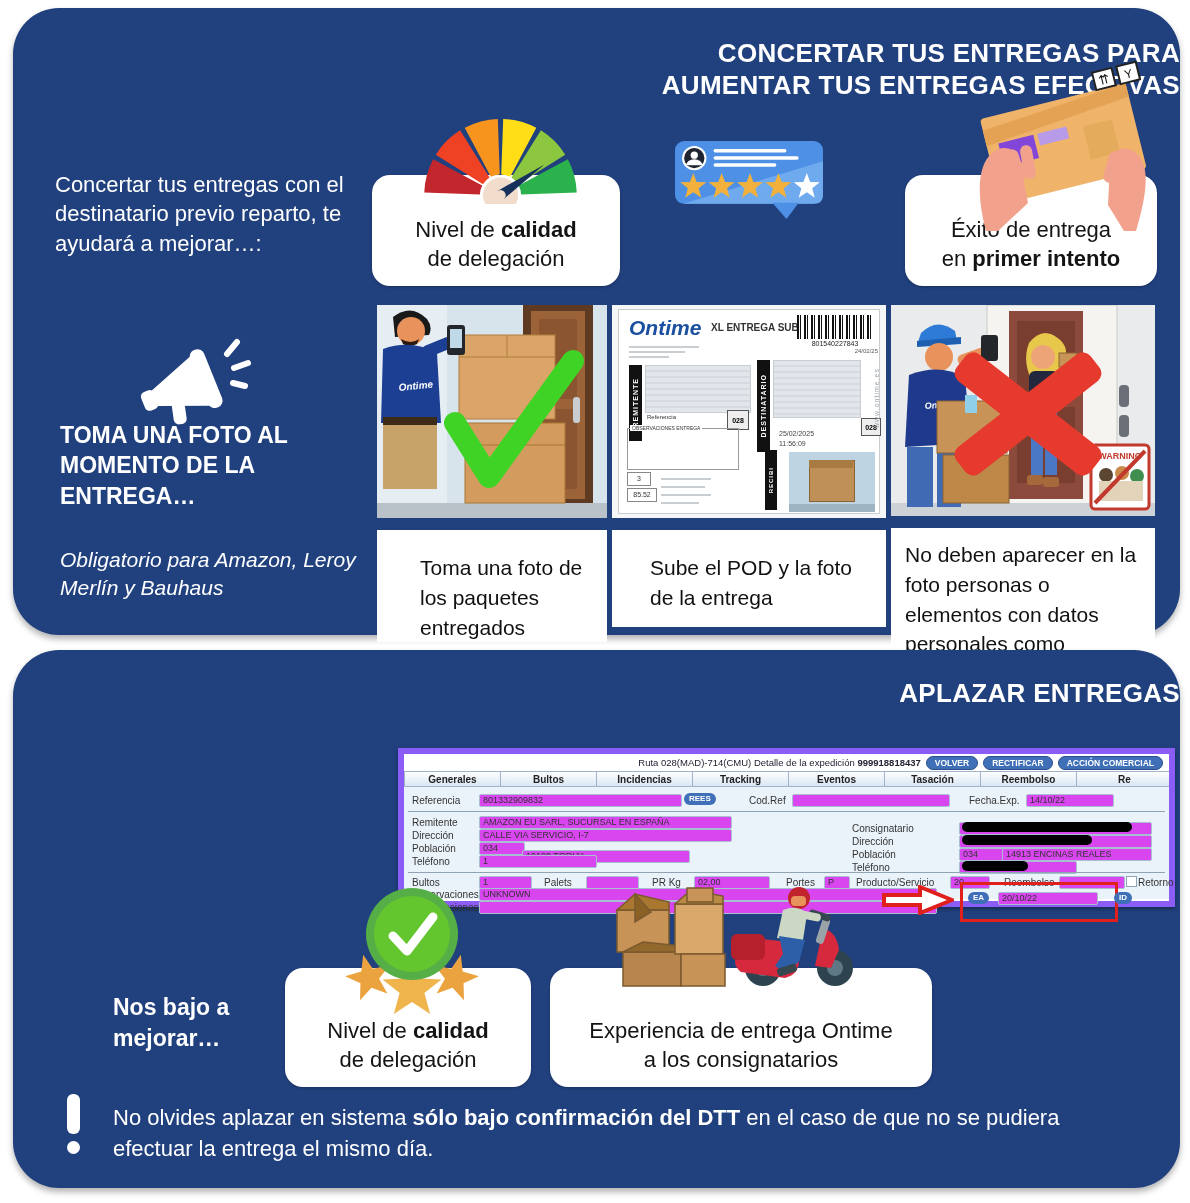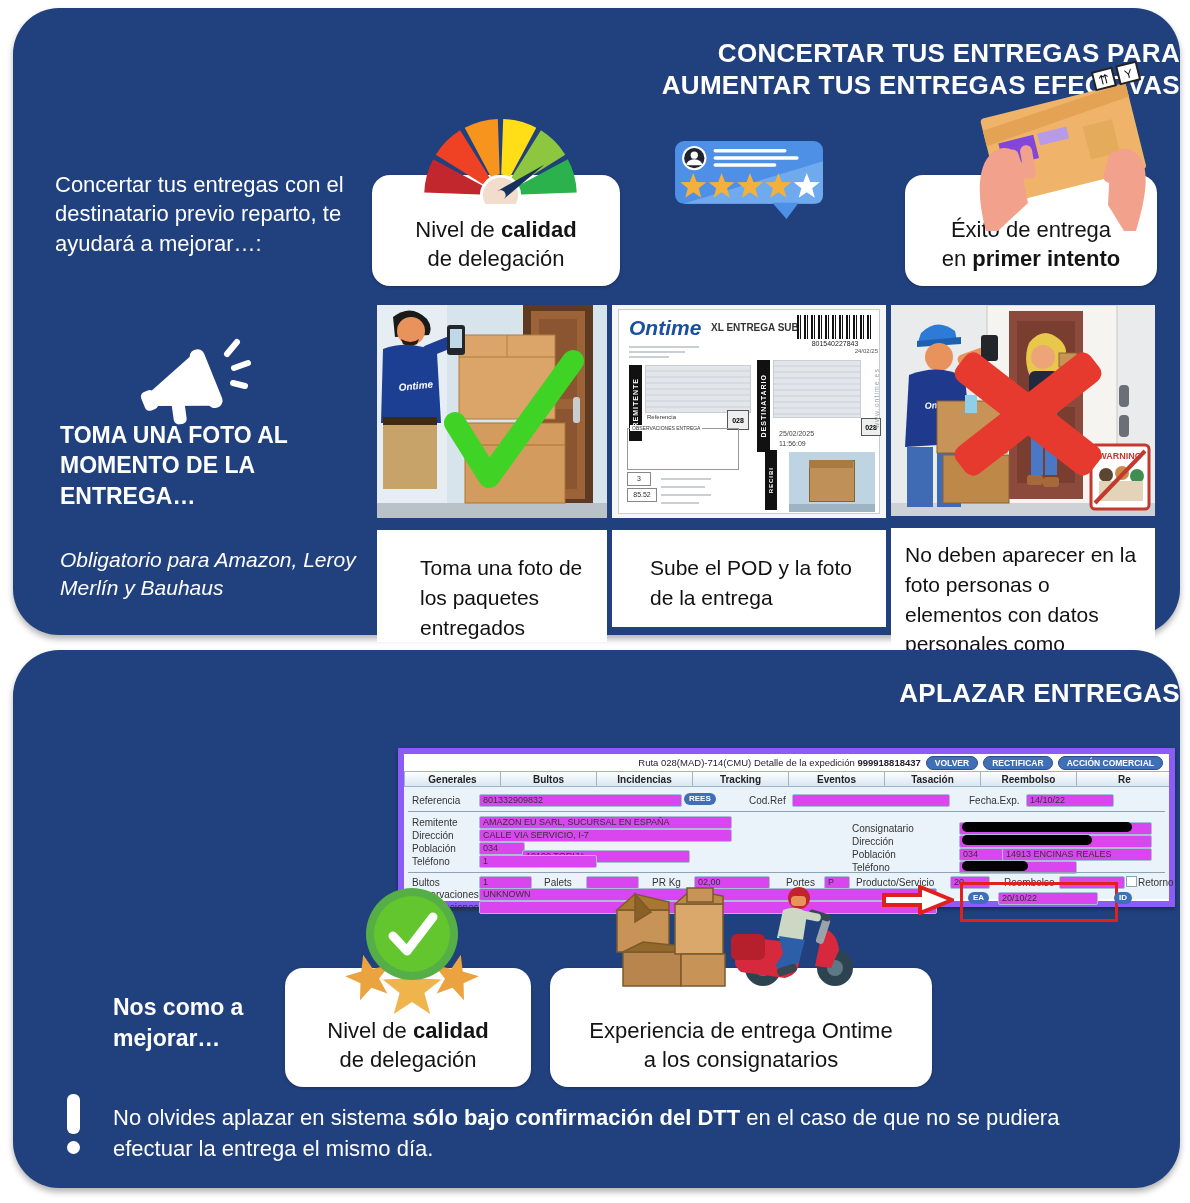--- a/index.html
+++ b/index.html
@@ -338,21 +338,21 @@
       <svg style="position:absolute;left:478px;top:98px;" width="72" height="30" viewBox="0 0 72 30">
         <polygon points="2,10 38,10 38,2 70,15 38,28 38,20 2,20" fill="#fff" stroke="#E0201C" stroke-width="4"></polygon>
       </svg>
       <div class="redbox" style="left:556px;top:95px;width:152px;height:34px;"></div>
       <span class="pill" style="left:564px;top:105px;">EA</span>
       <span class="sin" style="left:588px;top:105px;width:92px;margin-left:6px;">20/10/22</span>
       <span class="pill" style="left:710px;top:105px;">ID</span>
     </div>
   </div>
 
-  <div class="para b" style="left:100px;top:342px;width:180px;font-size:23px;">Nos como a mejorar…</div>
+  <div class="para b" style="left:100px;top:342px;width:180px;font-size:23px;">Nos bajo a mejorar…</div>
 
   <svg class="icon-abs" style="left:330px;top:236px;z-index:3;" width="138" height="132" viewBox="0 0 138 132">
     <g fill="#EBA33F">
       <path transform="translate(26,92) scale(2.4) rotate(-14)" d="M0,-10 L-2.47,-3.4 L-9.51,-3.09 L-3.99,1.3 L-5.88,8.09 L0,4.2 L5.88,8.09 L3.99,1.3 L9.51,-3.09 L2.47,-3.4 Z"></path>
       <path transform="translate(112,92) scale(2.4) rotate(14)" d="M0,-10 L-2.47,-3.4 L-9.51,-3.09 L-3.99,1.3 L-5.88,8.09 L0,4.2 L5.88,8.09 L3.99,1.3 L9.51,-3.09 L2.47,-3.4 Z"></path>
     </g>
     <path transform="translate(69,103) scale(3.1)" fill="#F0B44C" d="M0,-10 L-2.47,-3.4 L-9.51,-3.09 L-3.99,1.3 L-5.88,8.09 L0,4.2 L5.88,8.09 L3.99,1.3 L9.51,-3.09 L2.47,-3.4 Z"></path>
     <circle cx="69" cy="48" r="46" fill="#55AF46"></circle>
     <circle cx="69" cy="48" r="38" fill="#64C62E"></circle>
     <path d="M50,50 L64,65 L90,31" fill="none" stroke="#fff" stroke-width="9" stroke-linecap="round" stroke-linejoin="round"></path>

